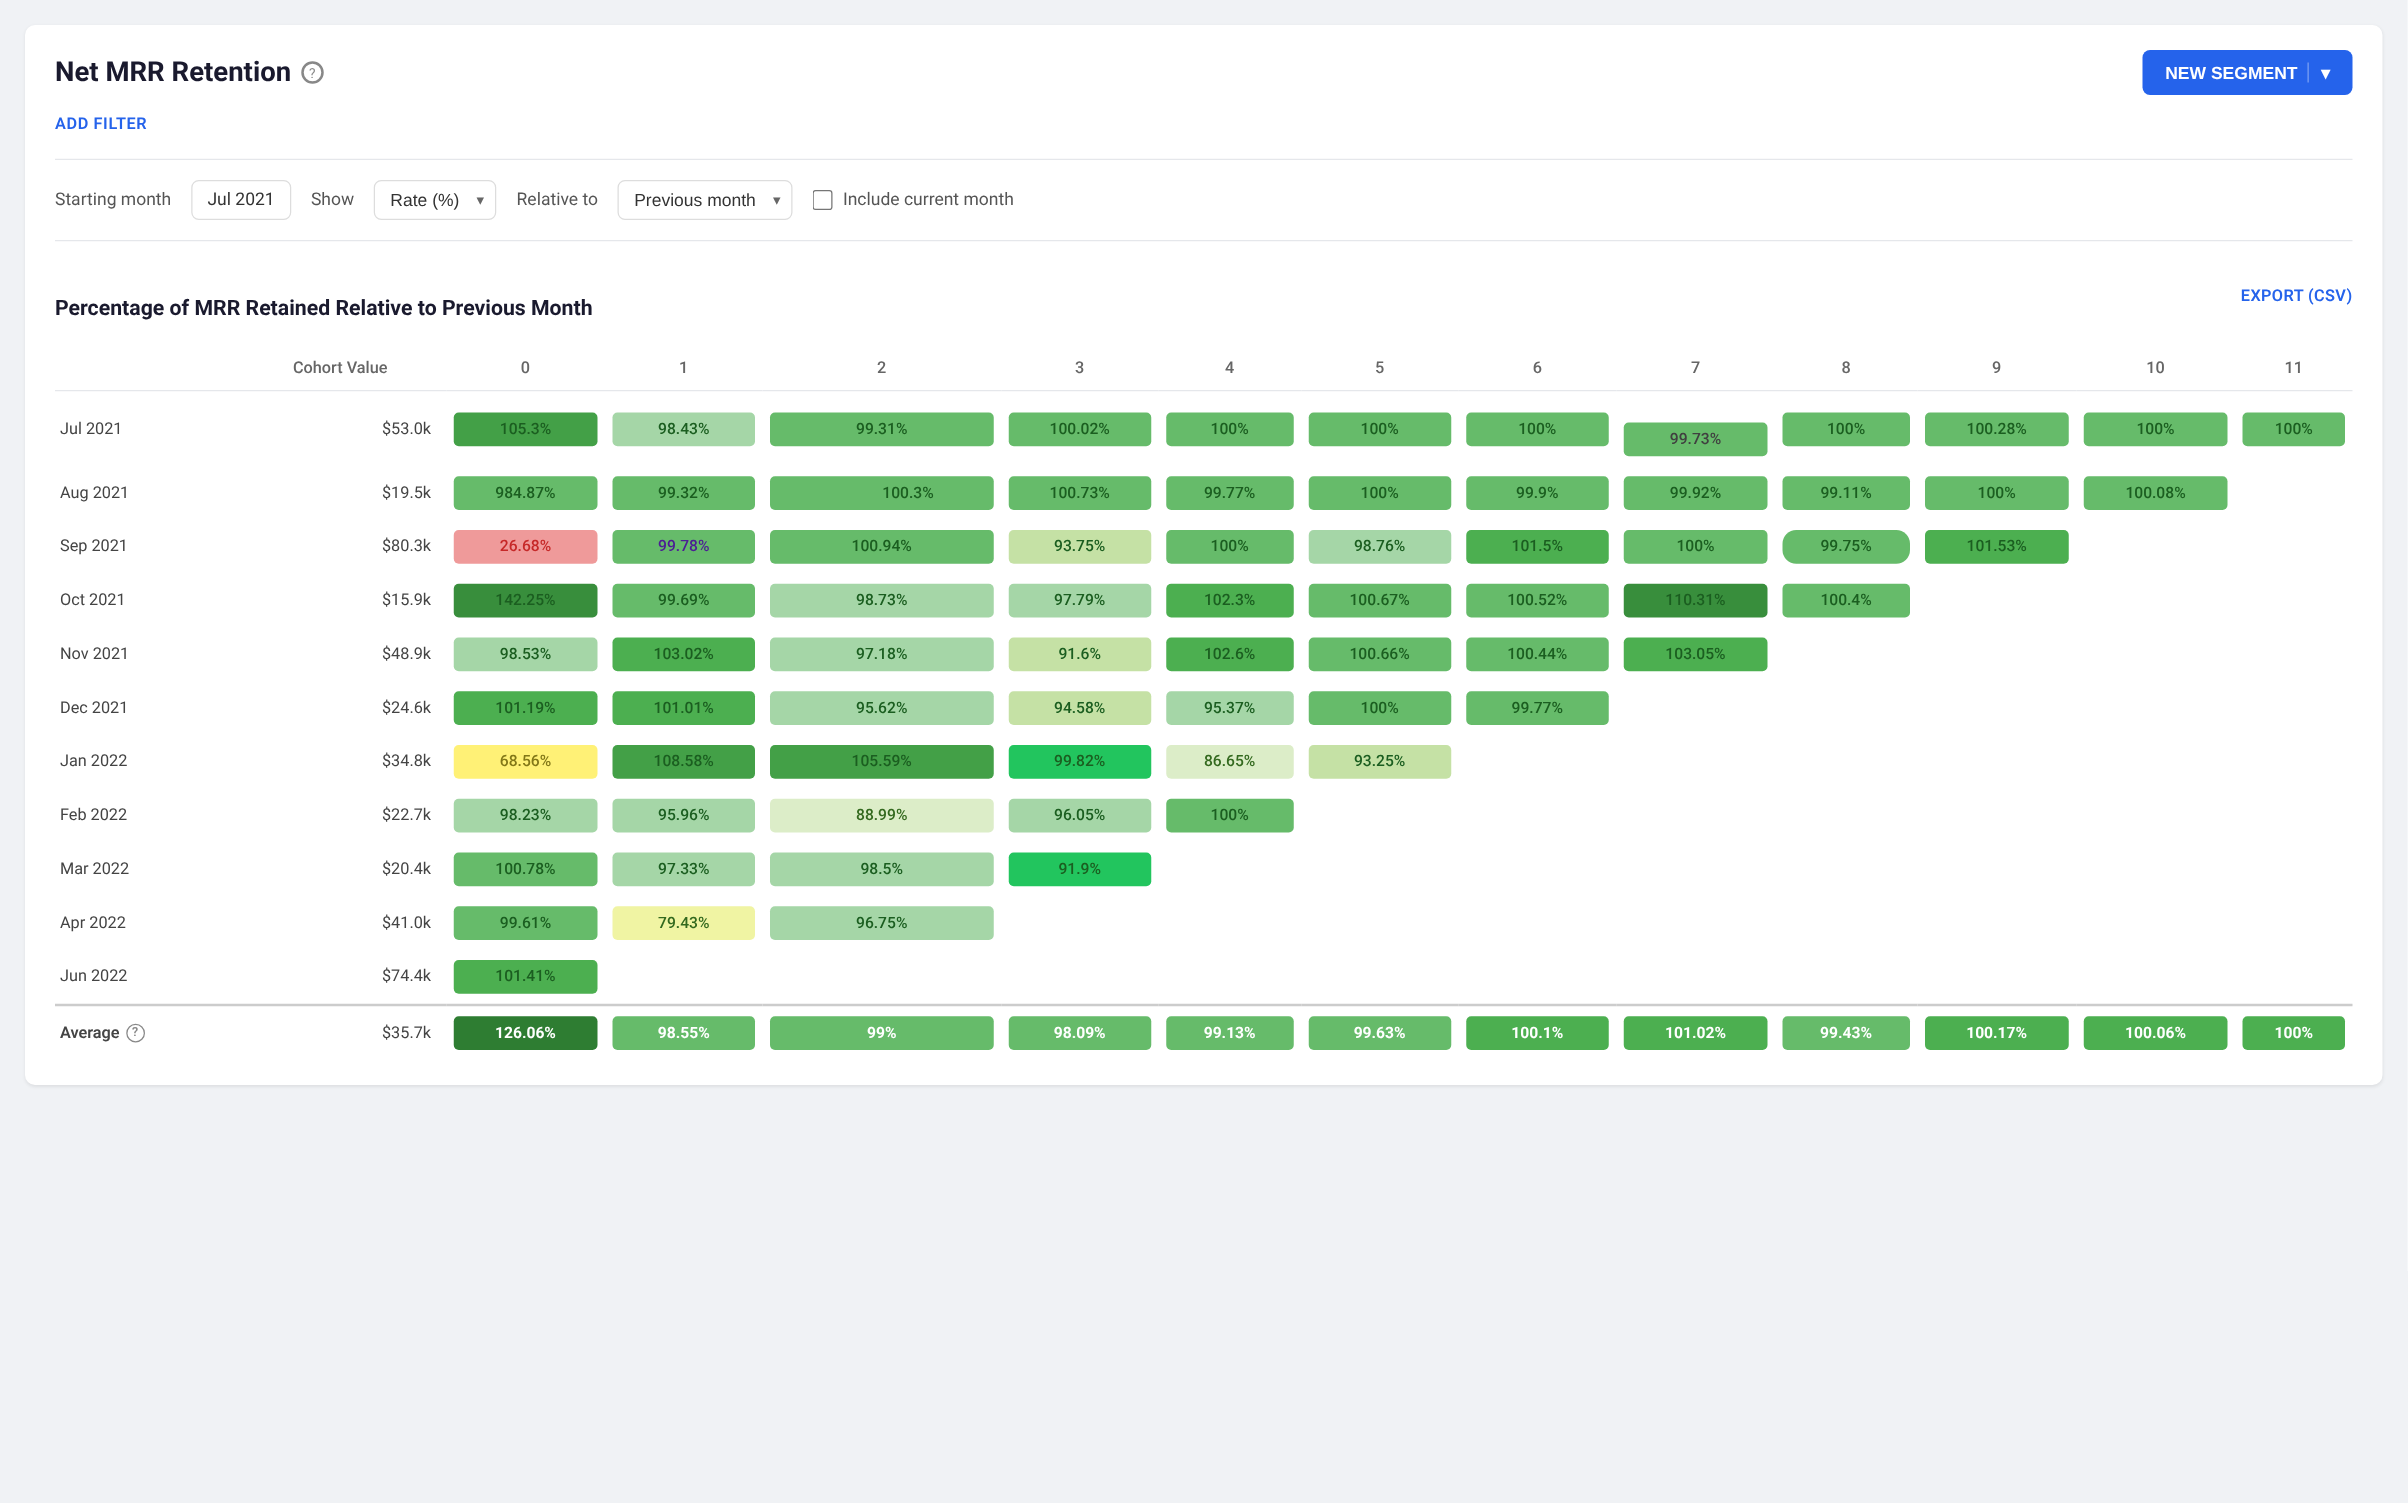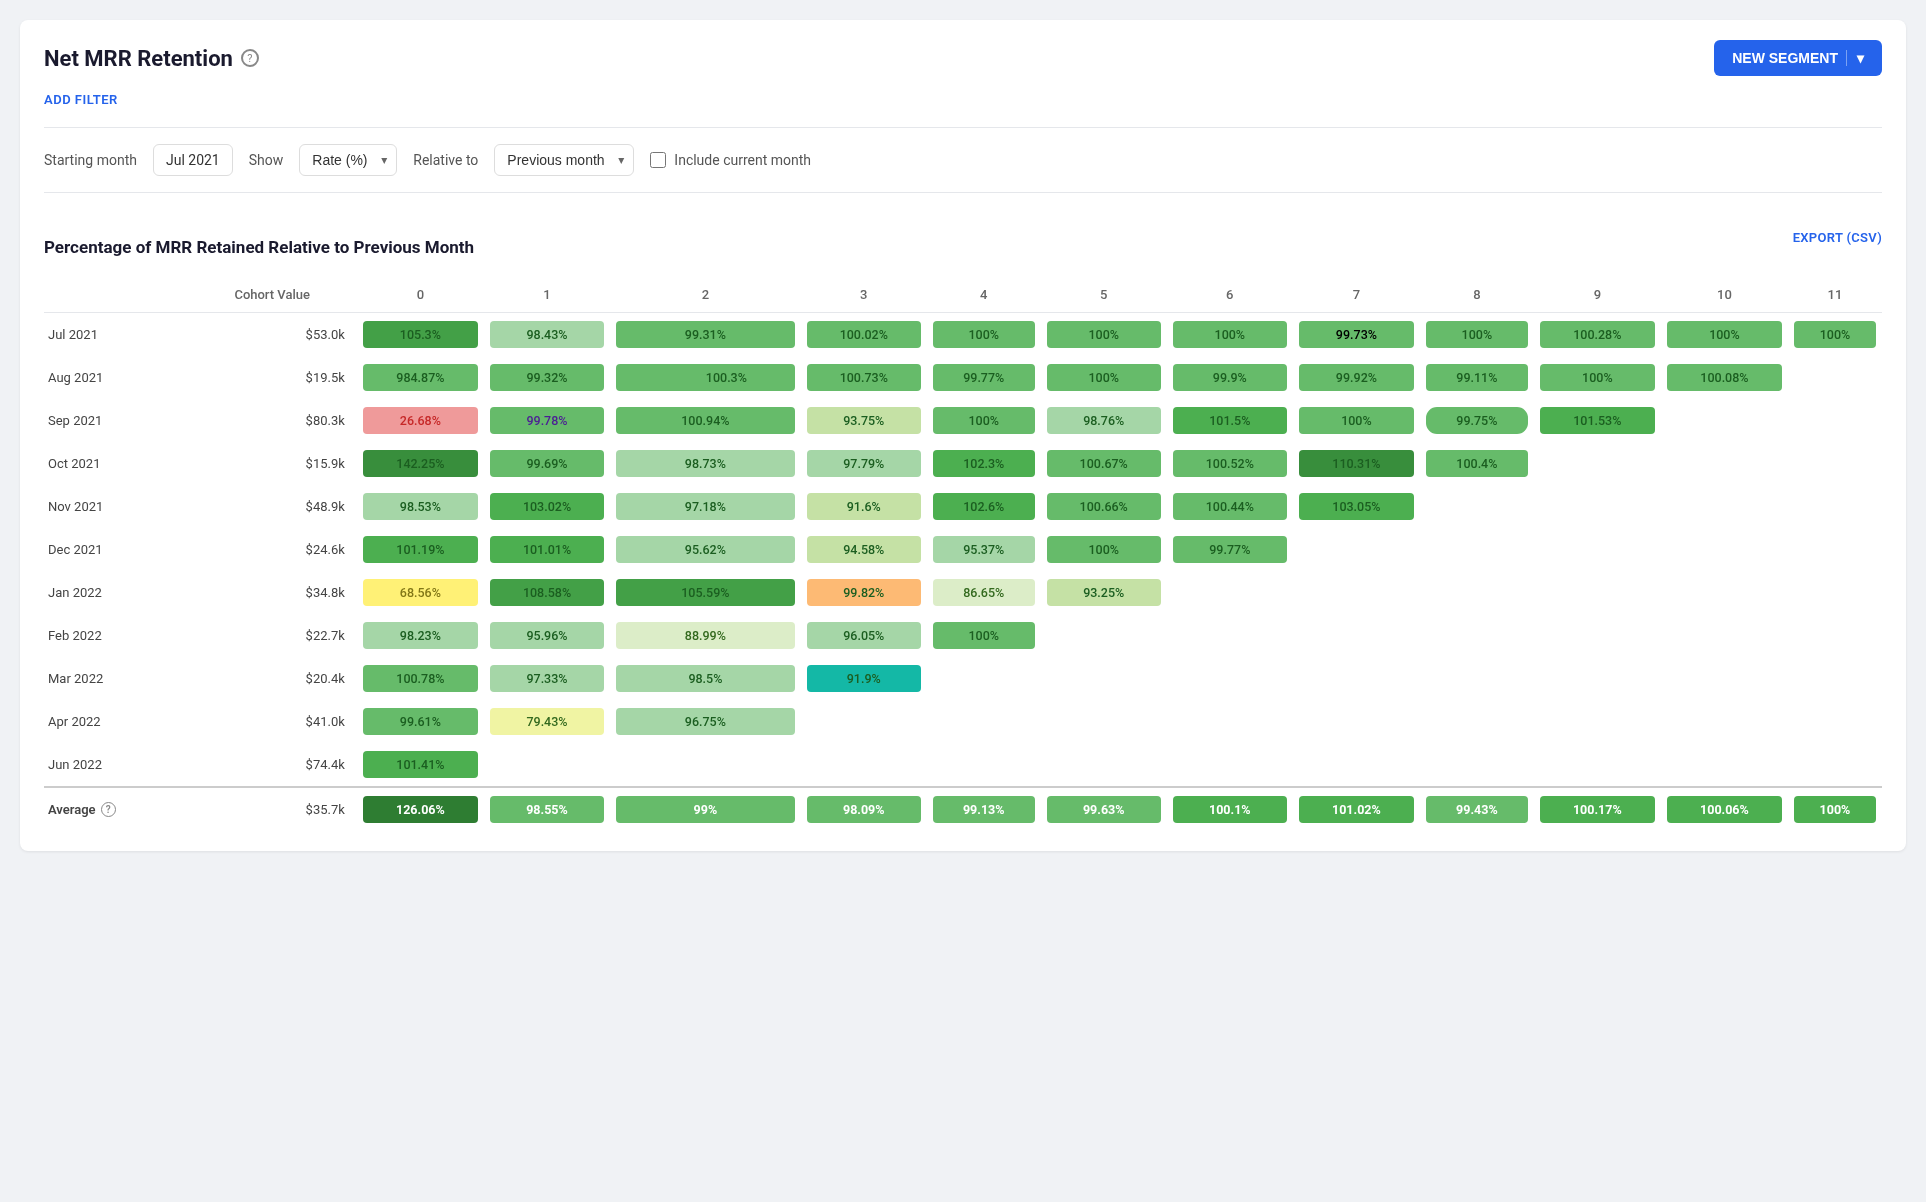--- a/index.html
+++ b/index.html
@@ -123,21 +123,21 @@
             <td>
               <span class="cell" style="background:#66bb6a;color:#1b5e20;">100%</span>
             </td>
             <td>
               <span class="cell" style="background:#66bb6a;color:#1b5e20;">100%</span>
             </td>
             <td>
               <span class="cell" style="background:#66bb6a;color:#1b5e20;">100%</span>
             </td>
             <td>
-              <span class="cell" style="background:#66bb6a;color:#000000;">99.73%</span>
+              <span class="cell" style="background:#66bb6a;color:#404040;margin-top:17px;">99.73%</span>
             </td>
             <td>
               <span class="cell" style="background:#66bb6a;color:#1b5e20;">100%</span>
             </td>
             <td>
               <span class="cell" style="background:#66bb6a;color:#1b5e20;">100.28%</span>
             </td>
             <td>
               <span class="cell" style="background:#66bb6a;color:#1b5e20;">100%</span>
             </td>
@@ -321,21 +321,21 @@
             <td>
               <span class="cell" style="background:#fff176;color:#827717;">68.56%</span>
             </td>
             <td>
               <span class="cell" style="background:#43a047;color:#1b5e20;">108.58%</span>
             </td>
             <td>
               <span class="cell" style="background:#43a047;color:#1b5e20;">105.59%</span>
             </td>
             <td>
-              <span class="cell" style="background:#fdba74;color:#1b5e20;">99.82%</span>
+              <span class="cell" style="background:#22c55e;color:#1b5e20;">99.82%</span>
             </td>
             <td>
               <span class="cell" style="background:#dcedc8;color:#33691e;">86.65%</span>
             </td>
             <td>
               <span class="cell" style="background:#c5e1a5;color:#1b5e20;">93.25%</span>
             </td>
             <td></td>
             <td></td>
             <td></td>
@@ -375,21 +375,21 @@
             <td>
               <span class="cell" style="background:#66bb6a;color:#1b5e20;">100.78%</span>
             </td>
             <td>
               <span class="cell" style="background:#a5d6a7;color:#1b5e20;">97.33%</span>
             </td>
             <td>
               <span class="cell" style="background:#a5d6a7;color:#1b5e20;">98.5%</span>
             </td>
             <td>
-              <span class="cell" style="background:#14b8a6;color:#1b5e20;">91.9%</span>
+              <span class="cell" style="background:#22c55e;color:#1b5e20;">91.9%</span>
             </td>
             <td></td>
             <td></td>
             <td></td>
             <td></td>
             <td></td>
             <td></td>
             <td></td>
             <td></td>
           </tr>

